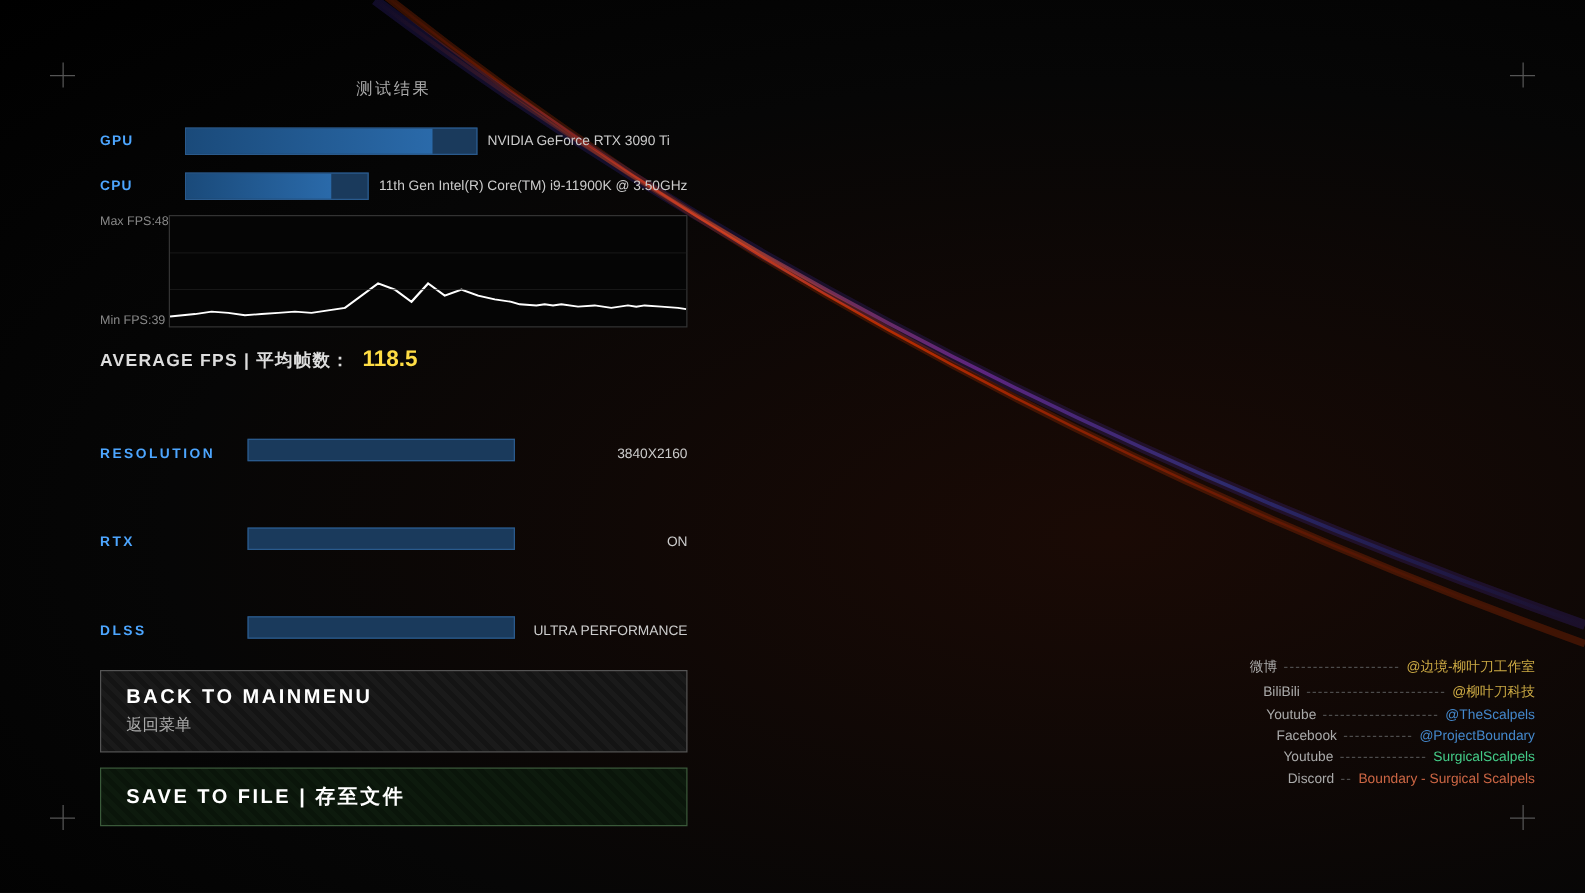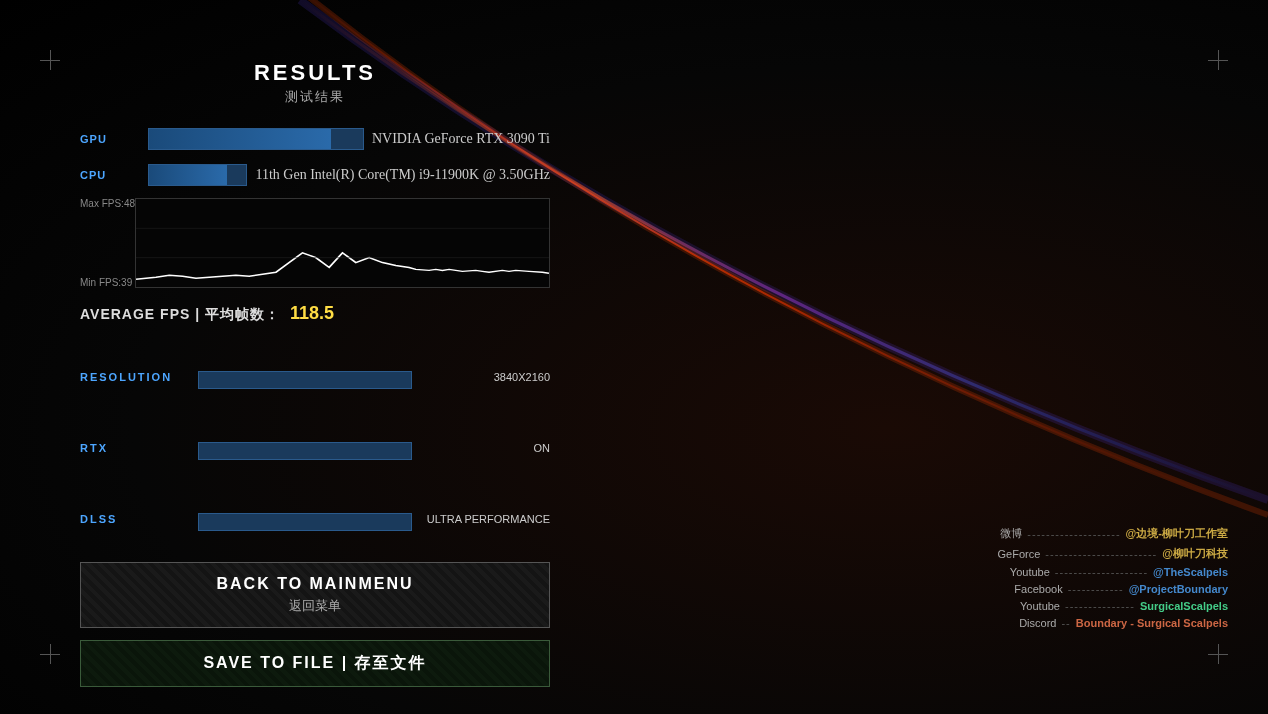--- a/index.html
+++ b/index.html
@@ -113,26 +113,24 @@
       position: relative;
       margin: 0 8px;
     }
 
     .info-bar-fill {
       height: 100%;
       background: linear-gradient(90deg, #1a4a7a, #2a6aaa);
     }
 
     .info-value {
-      font-size: 14px;
+      font-size: 11px;
       color: #cccccc;
       white-space: nowrap;
       min-width: 160px;
-      text-align: right;
-      font-family: Liberation Serif, serif;
     }
 
     
     .fps-graph-container {
       margin: 10px 0 15px 0;
       position: relative;
     }
 
     .fps-labels {
       position: absolute;
@@ -181,21 +179,21 @@
     .avg-fps-value {
       font-size: 18px;
       font-weight: bold;
       color: #ffdd44;
       margin-left: 10px;
     }
 
     
     .stat-row {
       display: flex;
-      align-items: flex-start;
+      align-items: flex-end;
       margin-bottom: 8px;
       height: 24px;
       margin-top: 47px;
     }
 
     .stat-label {
       font-size: 11px;
       font-weight: bold;
       color: #4da6ff;
       letter-spacing: 2px;
@@ -224,21 +222,21 @@
     .button-group {
       margin-top: 25px;
       display: flex;
       flex-direction: column;
       gap: 12px;
     }
 
     .btn {
       display: flex;
       flex-direction: column;
-      align-items: center;
+      align-items: flex-start;
       justify-content: center;
       padding: 12px 20px;
       border: 1px solid #555;
       background: repeating-linear-gradient(
         45deg,
         #1a1a1a,
         #1a1a1a 4px,
         #141414 4px,
         #141414 8px
       );
@@ -296,21 +294,20 @@
     }
 
     .social-dashes {
       color: #555555;
       margin: 0 5px;
       letter-spacing: 1px;
     }
 
     .social-handle {
       color: #8888cc;
-      font-weight: bold;
     }
 
     .social-handle.yellow { color: #ccaa44; }
     .social-handle.blue { color: #4488cc; }
     .social-handle.green { color: #44cc88; }
     .social-handle.orange { color: #cc6644; }
   </style>
 </head>
 <body>
 
@@ -343,21 +340,20 @@
 </svg>
 
 <div class="crosshair tl"></div>
 <div class="crosshair tr"></div>
 <div class="crosshair bl"></div>
 <div class="crosshair br"></div>
 
 <div class="results-panel">
 
   <div class="results-title">
-    <span class="en">RESULTS</span>
     <span class="zh">测试结果</span>
   </div>
 
   <div class="info-row">
     <span class="info-label">GPU</span>
     <div class="info-bar">
       <div class="info-bar-fill" style="width:85%"></div>
     </div>
     <span class="info-value">NVIDIA GeForce RTX 3090 Ti</span>
   </div>
@@ -424,21 +420,21 @@
 
 </div>
 
 <div class="social-panel">
   <div class="social-row">
     <span class="social-platform">微博</span>
     <span class="social-dashes"> -------------------- </span>
     <span class="social-handle yellow">@边境-柳叶刀工作室</span>
   </div>
   <div class="social-row">
-    <span class="social-platform">GeForce</span>
+    <span class="social-platform">BiliBili</span>
     <span class="social-dashes"> ------------------------ </span>
     <span class="social-handle yellow">@柳叶刀科技</span>
   </div>
   <div class="social-row">
     <span class="social-platform">Youtube</span>
     <span class="social-dashes"> -------------------- </span>
     <span class="social-handle blue">@TheScalpels</span>
   </div>
   <div class="social-row">
     <span class="social-platform">Facebook</span>

